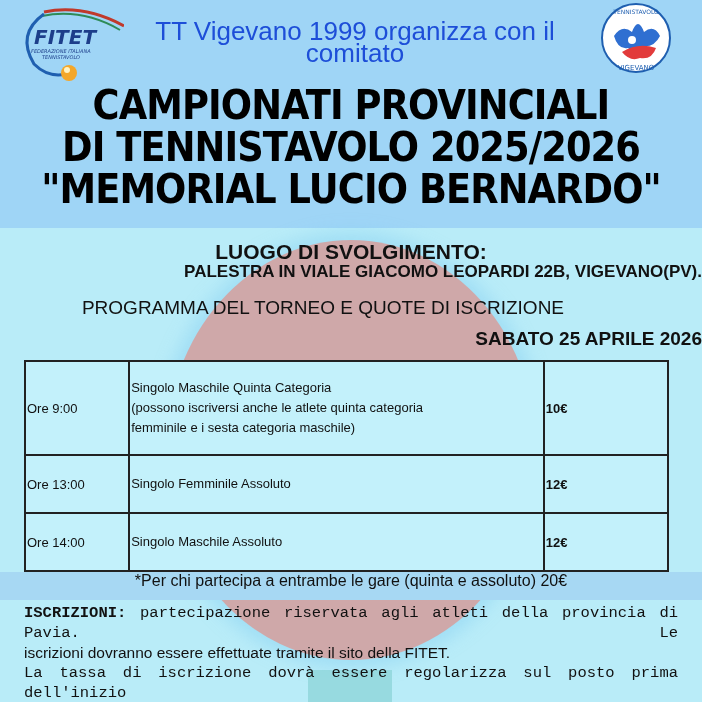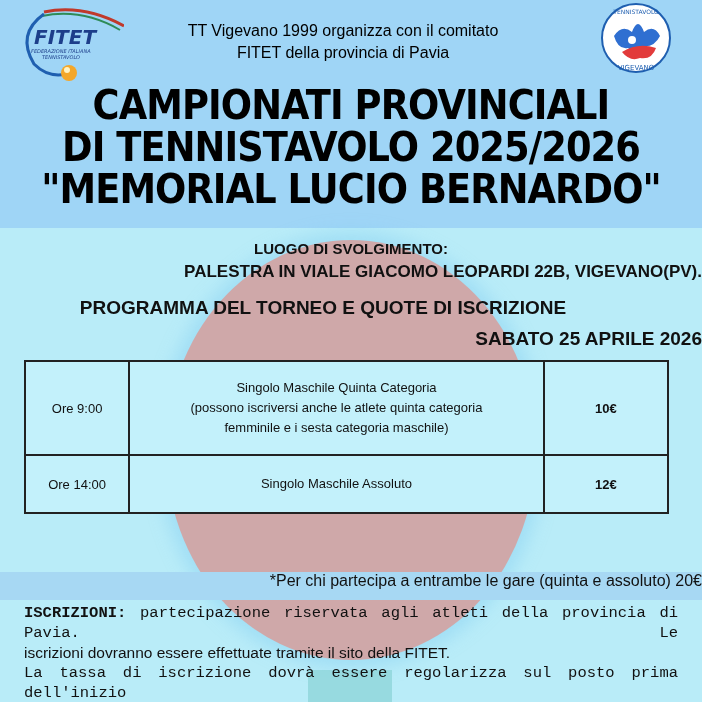--- a/index.html
+++ b/index.html
@@ -15,45 +15,45 @@
     position: absolute; left: 166px; top: 240px; width: 370px; height: 420px;
     border-radius: 50%; background: #e2716a; opacity: 0.55;
     box-shadow: 0 0 18px 8px rgba(120,200,240,0.7);
   }
   .paddle-handle { position: absolute; left: 308px; top: 670px; width: 84px; height: 40px; background: #8fd6d9; opacity: 0.8; }
 
   .logo-left { position: absolute; left: 14px; top: 4px; width: 110px; height: 80px; }
   .logo-right { position: absolute; left: 598px; top: 2px; width: 80px; height: 80px; }
 
   .intro {
-    position: absolute; left: 108px; top: 20px; width: 470px; text-align: center;
-    font-size: 16px; line-height: 22px; color: #000000;
+    position: absolute; left: 120px; top: 20px; width: 470px; text-align: center;
+    font-size: 26px; line-height: 22px; color: #1d4ed8;
   }
   .title {
     position: absolute; left: 0; top: 84px; width: 702px; text-align: center;
     font-family: "DejaVu Sans", sans-serif; font-weight: bold; font-size: 40px; line-height: 42px;
     letter-spacing: -1px; color: #000; transform: scaleX(0.92); transform-origin: center;
   }
-  .venue-label { position: absolute; left: 0; top: 240px; width: 702px; text-align: center; font-weight: bold; font-size: 15px; }
+  .venue-label { position: absolute; left: 0; top: 240px; width: 702px; text-align: center; font-weight: bold; font-size: 21px; }
   .venue-addr { position: absolute; left: 0; top: 262px; width: 702px; text-align: right; font-weight: bold; font-size: 17px; }
-  .program { position: absolute; left: 0; top: 297px; width: 646px; text-align: center; font-weight: bold; font-size: 19px; }
+  .program { position: absolute; left: 0; top: 297px; width: 646px; text-align: center; font-weight: normal; font-size: 19px; }
   .date { position: absolute; left: 0; top: 328px; width: 702px; text-align: right; font-weight: bold; font-size: 19px; }
 
   table.schedule {
     position: absolute; left: 24px; top: 360px; width: 645px;
     border-collapse: collapse; background: #c3f1fb; font-size: 13px;
   }
-  table.schedule td { border: 2px solid #222; text-align: center; vertical-align: middle; }
+  table.schedule td { border: 2px solid #222; vertical-align: middle; }
   td.time { width: 100px; }
   td.desc { width: 410px; line-height: 20px; }
   td.price { width: 120px; font-weight: bold; border-radius: 19px; }
   tr.r1 { height: 94px; }
   tr.r2, tr.r3 { height: 58px; }
 
-  .footnote { position: absolute; left: 0; top: 572px; width: 702px; text-align: right; font-size: 16px; }
+  .footnote { position: absolute; left: 0; top: 572px; width: 702px; text-align: center; font-size: 16px; }
   .info { position: absolute; left: 24px; top: 603px; width: 654px; font-size: 15.5px; line-height: 20px; }
   .info .j { text-align: justify; text-align-last: justify; font-family: Liberation Mono, monospace; }
   b { font-weight: bold; }
 </style>
 </head>
 <body>
 
 <div class="bg-top"></div>
 <div class="bg-mid"></div>
 <div class="paddle"></div>
@@ -79,21 +79,20 @@
     <path d="M16 34 Q24 22 34 30 Q40 14 46 30 Q56 22 62 34 Q56 46 44 44 Q38 54 30 46 Q20 48 16 34 Z" fill="#2f6fd1"></path>
     <path d="M24 50 Q40 40 58 46 Q54 58 42 56 Q32 60 24 50 Z" fill="#e23b3b"></path>
     <circle cx="34" cy="38" r="4" fill="#ffffff"></circle>
     <text x="38" y="12" text-anchor="middle" font-family="DejaVu Sans, sans-serif" font-size="6" fill="#1f5fb0">TENNISTAVOLO</text>
     <text x="38" y="68" text-anchor="middle" font-family="DejaVu Sans, sans-serif" font-size="7" fill="#1f5fb0">VIGEVANO</text>
   </svg>
 </div>
 
 <div class="intro">
   <div>TT Vigevano 1999 organizza con il comitato</div>
-  <div>FITET della provincia di Pavia</div>
 </div>
 
 <div class="title">
   <div>CAMPIONATI PROVINCIALI</div>
   <div>DI TENNISTAVOLO 2025/2026</div>
   <div>"MEMORIAL LUCIO BERNARDO"</div>
 </div>
 
 <div class="venue-label">LUOGO DI SVOLGIMENTO:</div>
 <div class="venue-addr">PALESTRA IN VIALE GIACOMO LEOPARDI 22B, VIGEVANO(PV).</div>
@@ -104,20 +103,25 @@
   <tbody>
       <tr class="r1">
     <td class="time">Ore 9:00</td>
     <td class="desc">
       <div>Singolo Maschile Quinta Categoria</div>
       <div>(possono iscriversi anche le atlete quinta categoria</div>
       <div>femminile e i sesta categoria maschile)</div>
     </td>
     <td class="price">10€</td>
   </tr>
+  <tr class="r2">
+    <td class="time">Ore 13:00</td>
+    <td class="desc">Singolo Femminile Assoluto</td>
+    <td class="price">12€</td>
+  </tr>
   <tr class="r3">
     <td class="time">Ore 14:00</td>
     <td class="desc">Singolo Maschile Assoluto</td>
     <td class="price">12€</td>
   </tr>
 </tbody>
   </table>
 
 <div class="footnote">*Per chi partecipa a entrambe le gare (quinta e assoluto) 20€</div>
 

